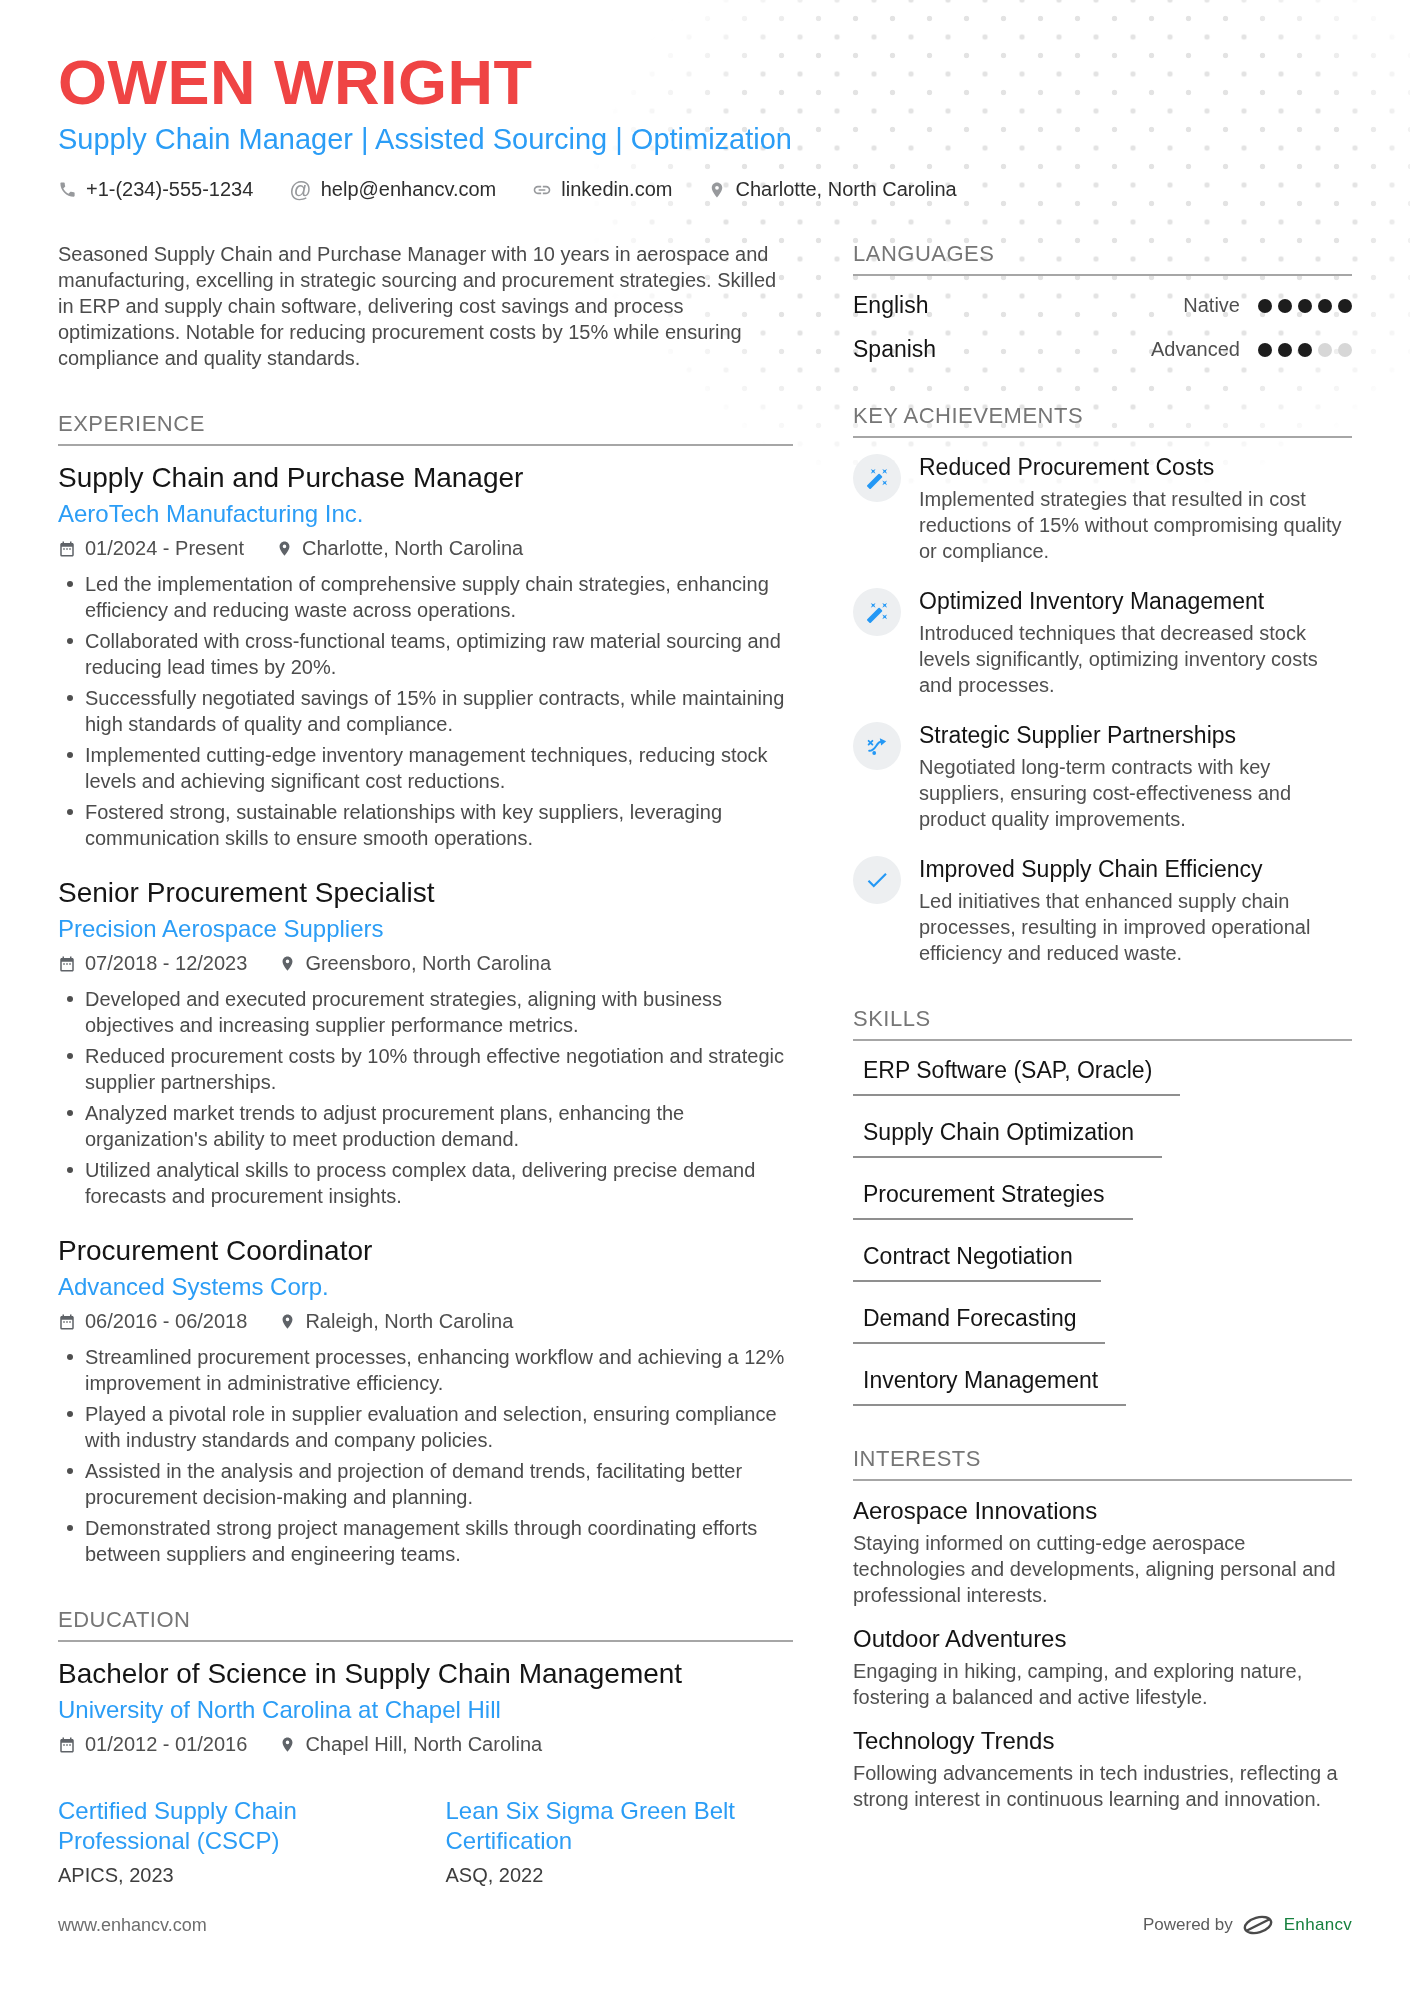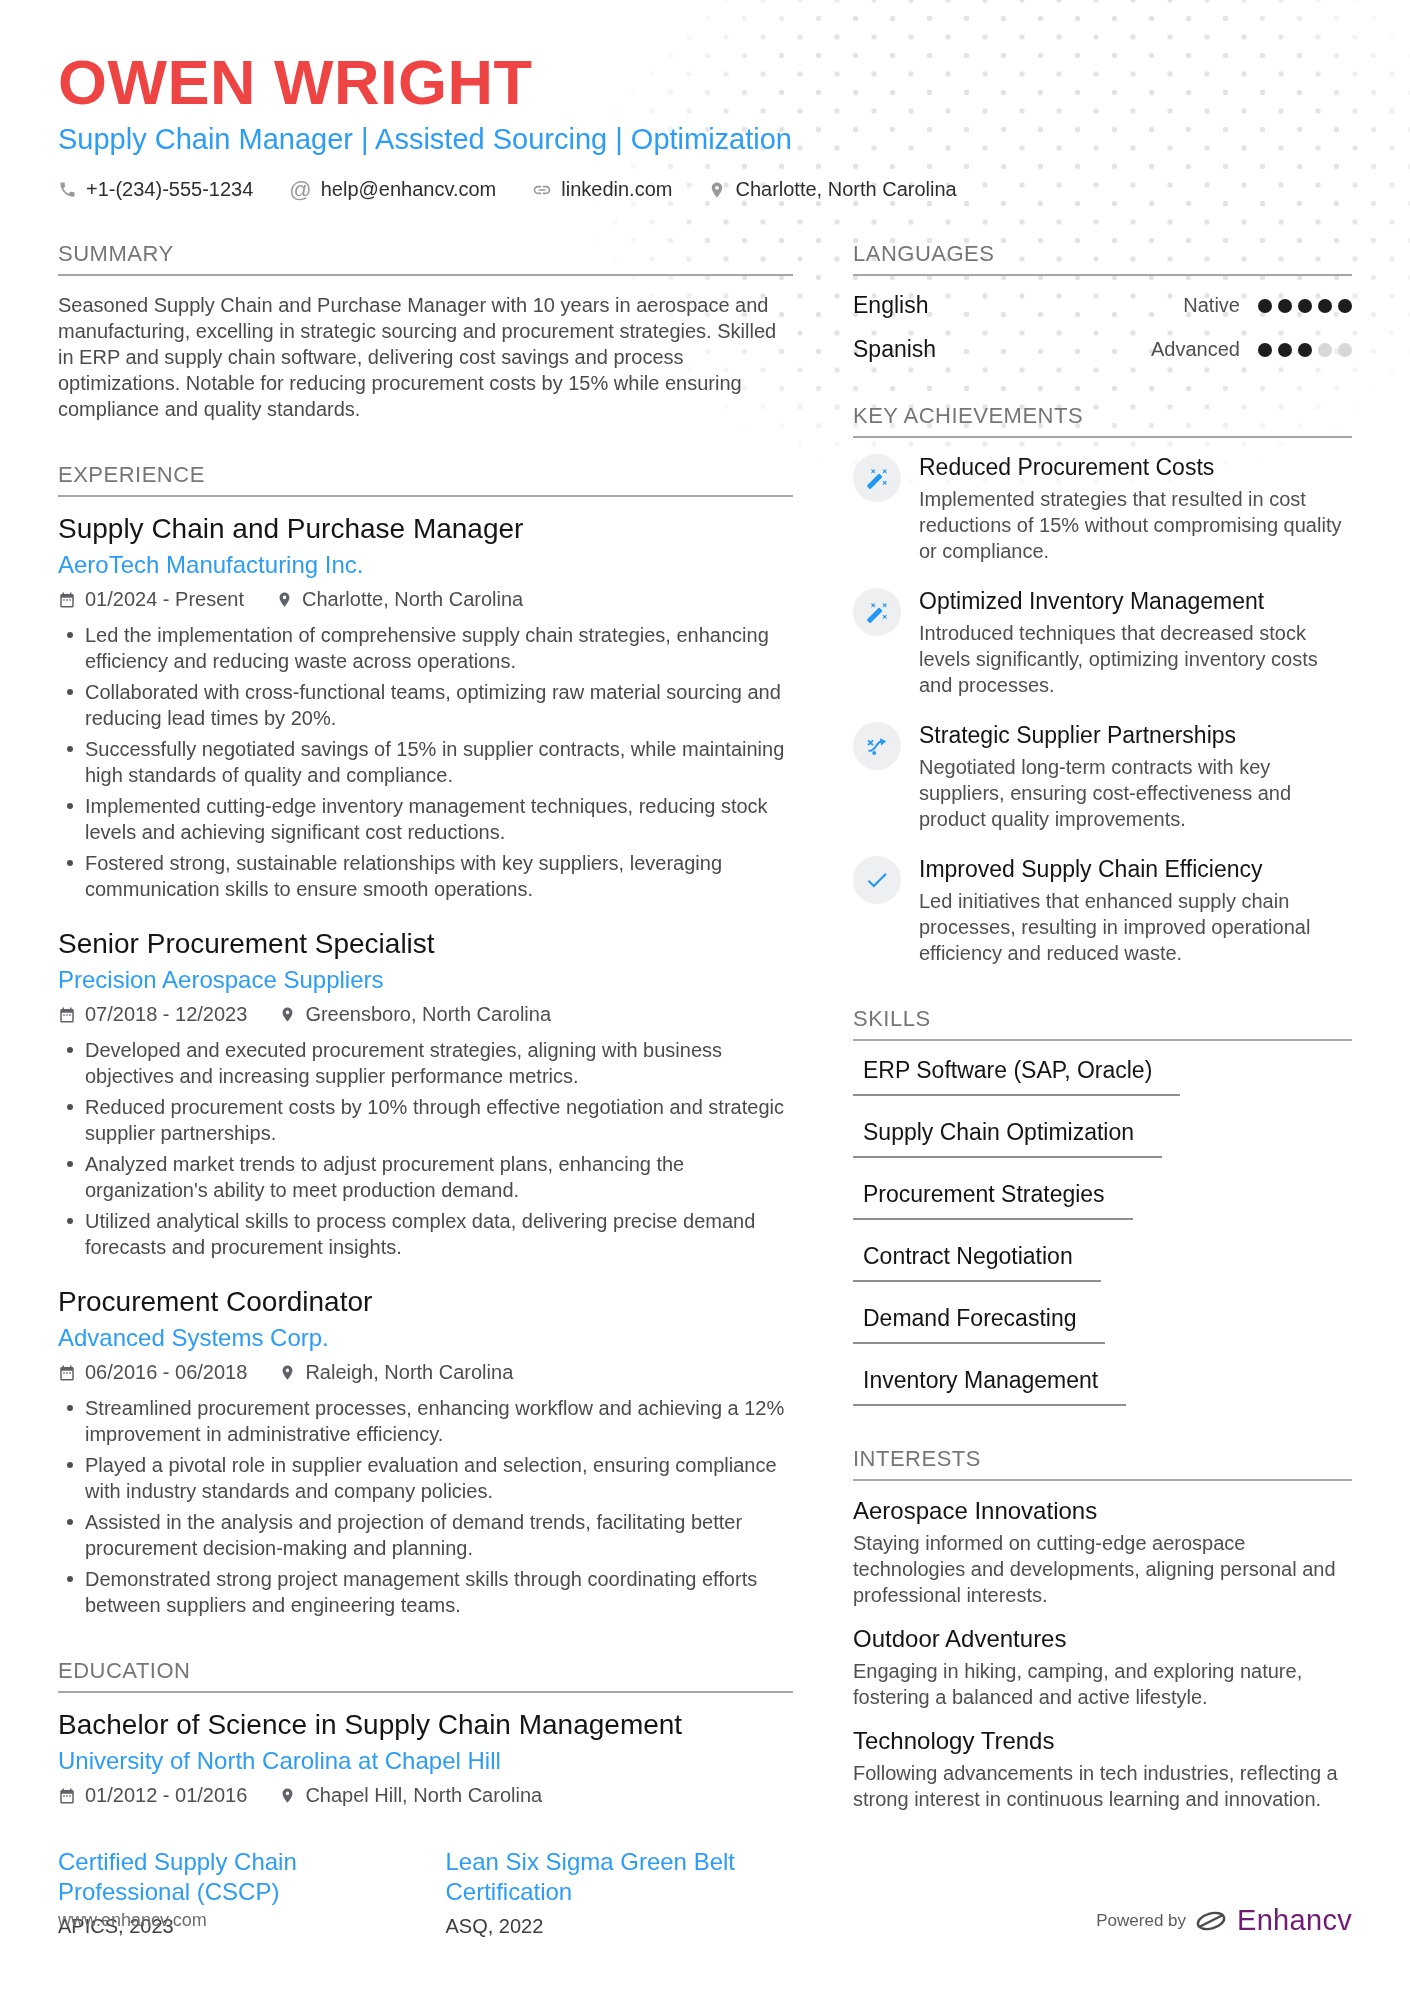--- a/index.html
+++ b/index.html
@@ -79,21 +79,21 @@
   .interest { margin-bottom:17px; }
   .interest-title { font-size:24px; color:#141414; margin-bottom:5px; }
   .interest-text { font-size:20px; line-height:1.3; color:#4f4f4f; }
 
   
   .footer { position:absolute; left:58px; right:58px; bottom:58px; display:flex; justify-content:space-between; align-items:center; z-index:1; }
   .footer-site { font-size:18px; color:#6e6e6e; }
   .powered { display:flex; align-items:center; gap:8px; }
   .powered-label { font-size:17px; color:#5c5c5c; }
   .brand { display:flex; align-items:center; gap:9px; }
-  .brand-name { font-size:29px; color:#701a75; letter-spacing:0.3px;text-align:right; }
+  .brand-name { font-size:17px; color:#15803d; letter-spacing:0.3px;text-align:right; }
 </style>
 </head>
 <body>
 
 <div class="dots-bg"></div>
 
 <div class="page">
 
   <div>
     <div class="name">OWEN WRIGHT</div>
@@ -122,21 +122,20 @@
         <span>Charlotte, North Carolina</span>
       </span>
     </div>
   </div>
 
   <div class="columns">
 
     <div class="col-left">
 
       <div class="section">
-        <div class="section-heading">SUMMARY</div>
         <div class="summary-text">Seasoned Supply Chain and Purchase Manager with 10 years in aerospace and manufacturing, excelling in strategic sourcing and procurement strategies. Skilled in ERP and supply chain software, delivering cost savings and process optimizations. Notable for reducing procurement costs by 15% while ensuring compliance and quality standards.</div>
       </div>
 
       <div class="section">
         <div class="section-heading">EXPERIENCE</div>
 
         <div class="job">
           <div class="job-title">Supply Chain and Purchase Manager</div>
           <div class="job-company">AeroTech Manufacturing Inc.</div>
           <div class="job-meta">

